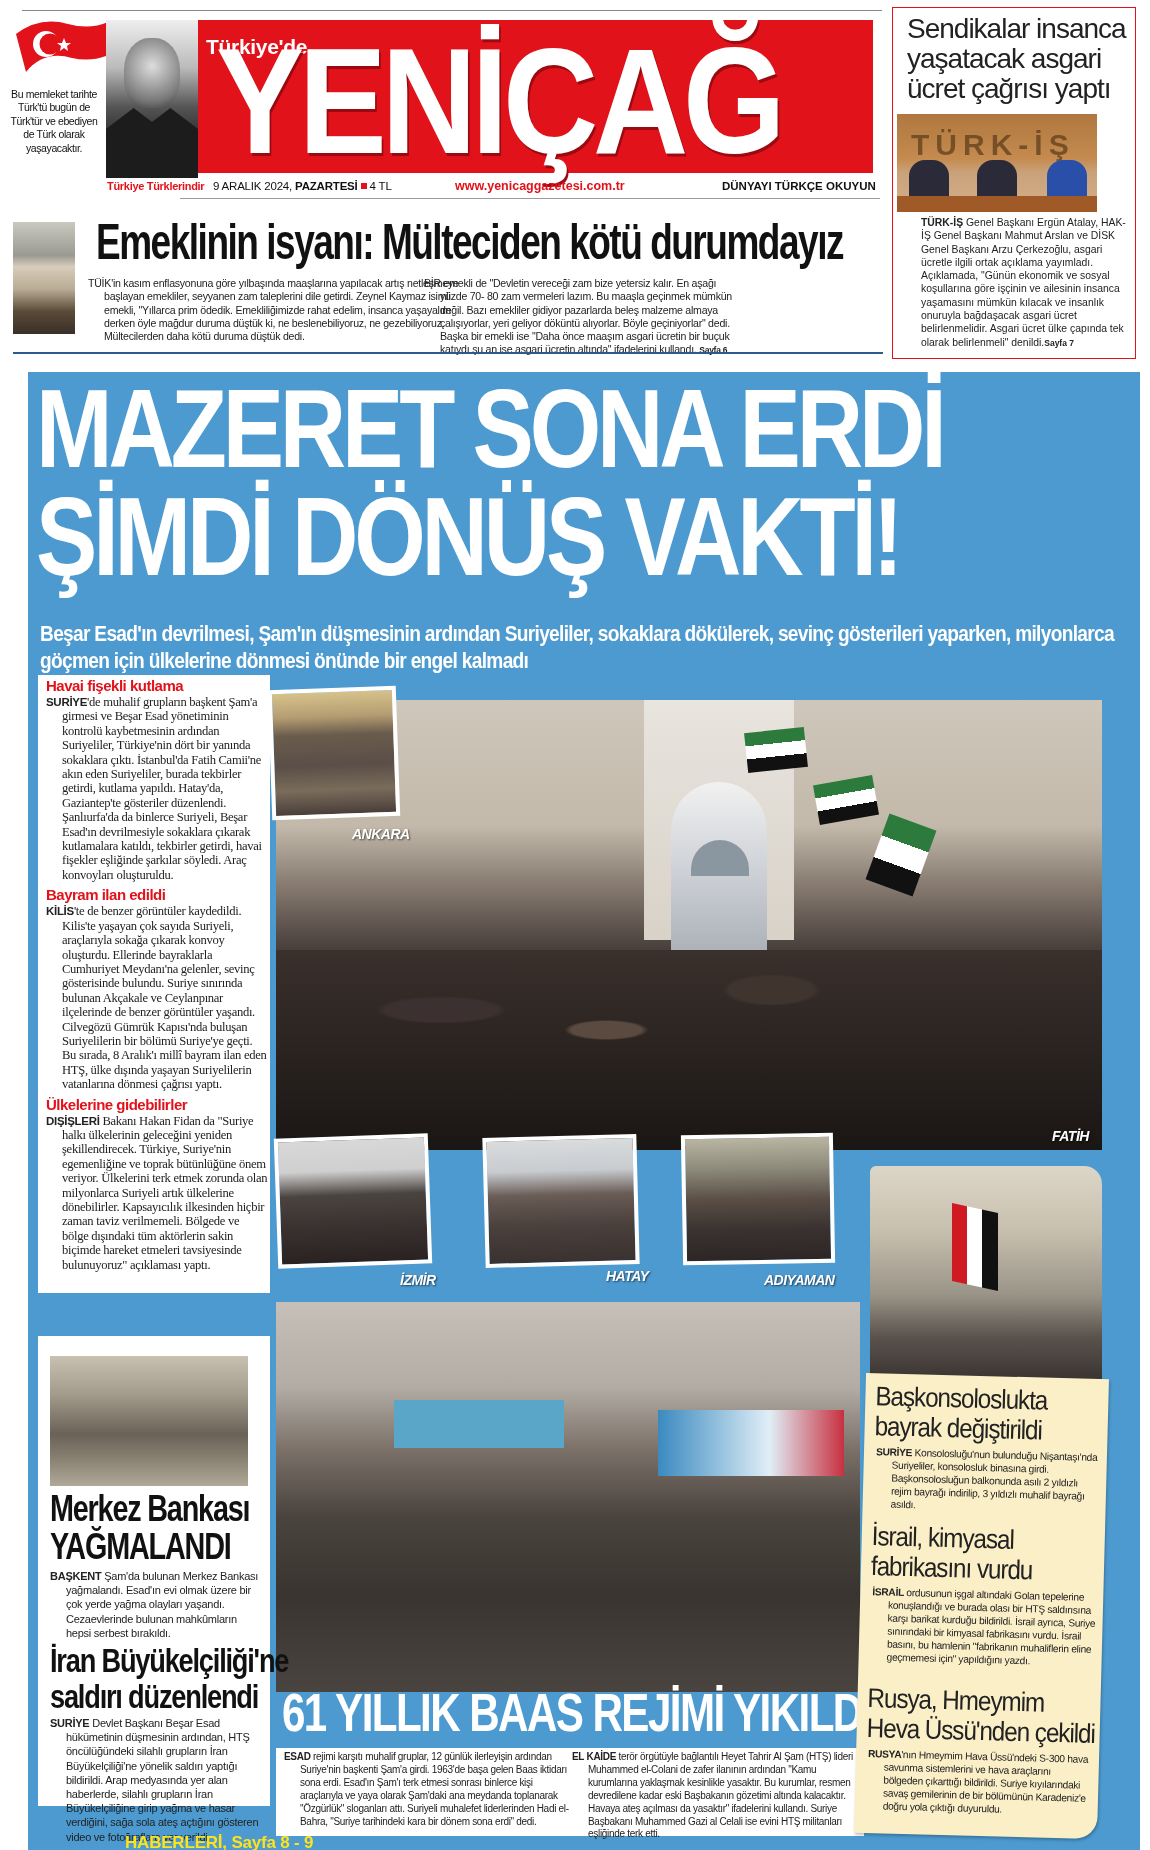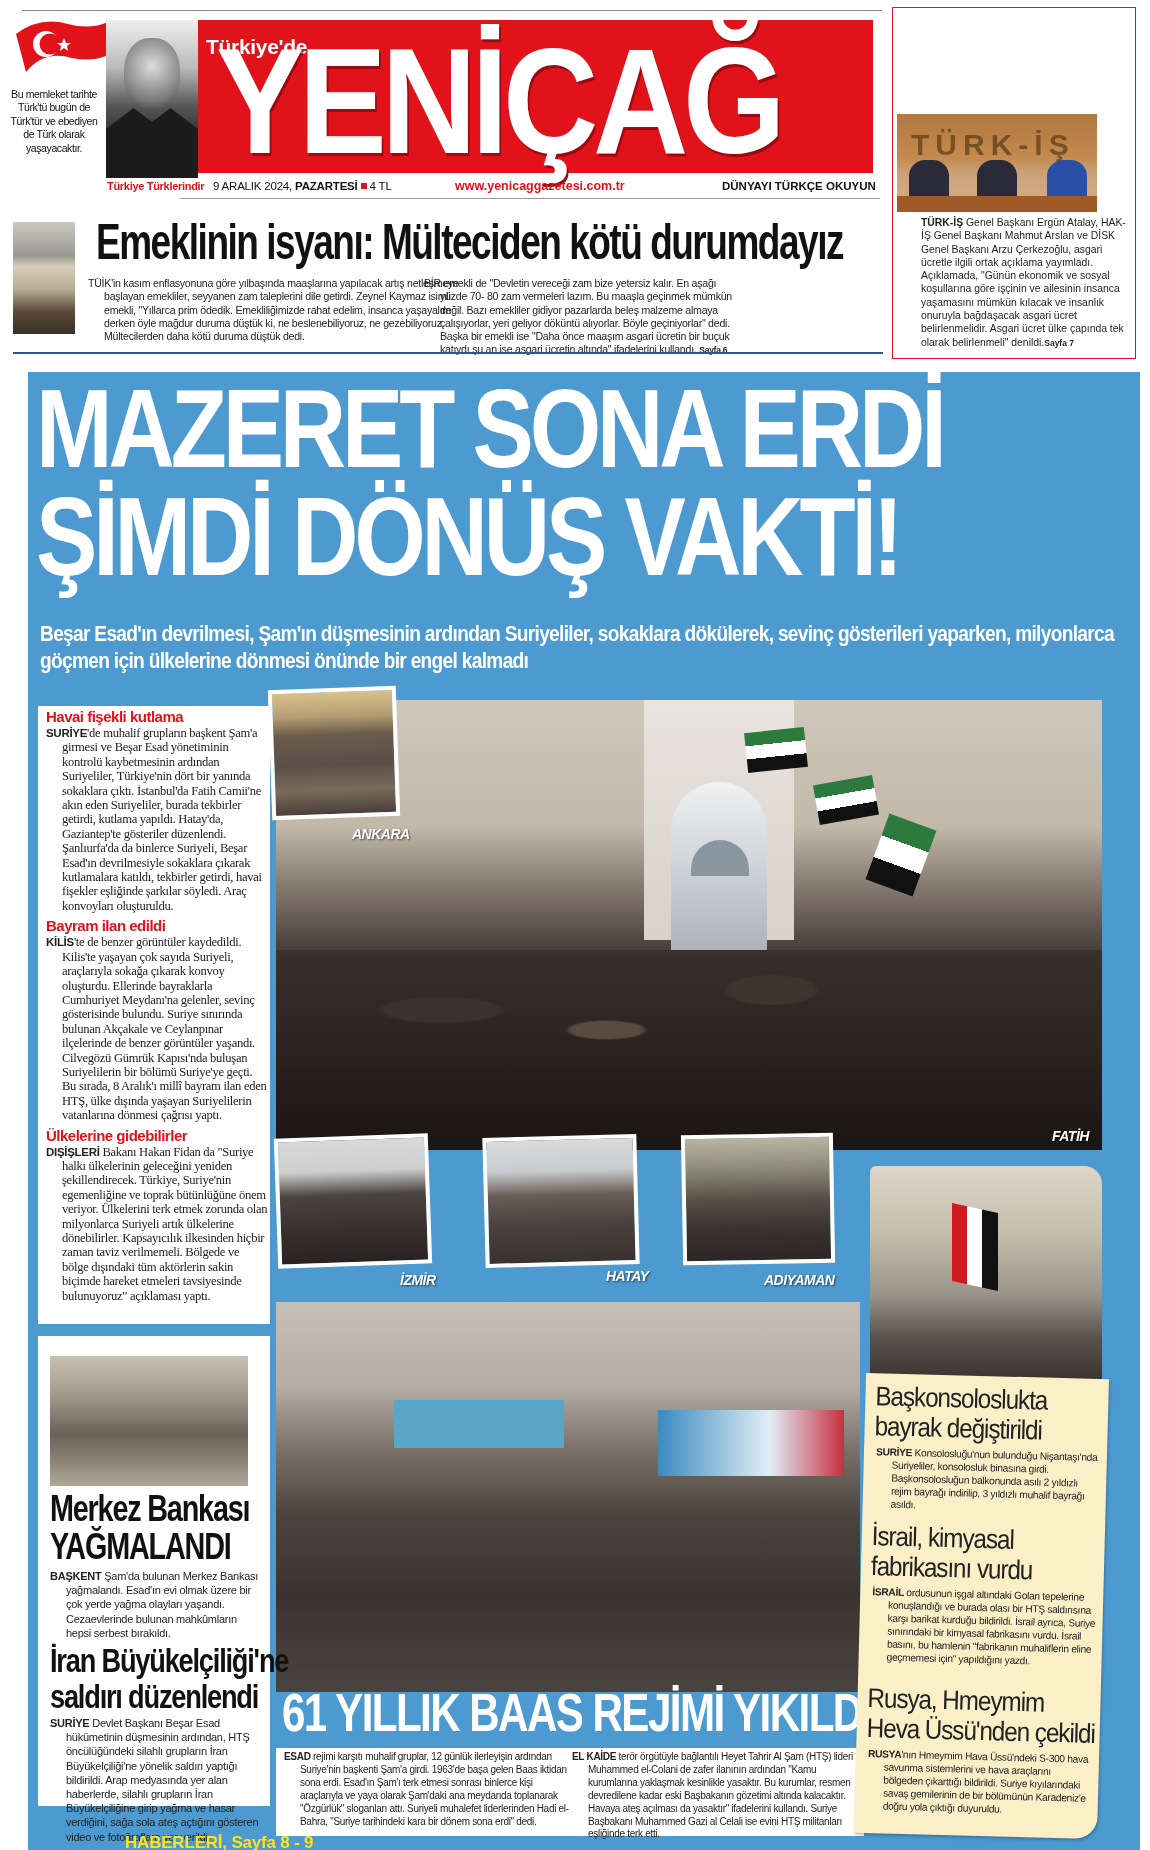--- a/index.html
+++ b/index.html
@@ -45,21 +45,21 @@
 .emcol2{left:424px;top:277px;width:320px}
 .hang{padding-left:16px;text-indent:-16px}
 .emrule{left:13px;top:352px;width:870px;height:2px;background:#2d5a8a}
 
 
 .blue{left:28px;top:372px;width:1112px;height:1478px;background:#4c9ad0}
 .mainhead{left:36px;top:375px;color:#fff;font-weight:900;font-size:112px;line-height:108px;letter-spacing:-5px;white-space:nowrap;transform:scaleX(0.82);transform-origin:left top}
 .deck{left:40px;top:620px;color:#fff;font-weight:bold;font-size:22px;line-height:27px;letter-spacing:-0.8px;width:1260px;transform:scaleX(0.87);transform-origin:left top}
 
 
-.lcol{left:38px;top:706px;width:232px;height:618px;background:#fff}
+.lcol{left:38px;top:675px;width:232px;height:618px;background:#fff}
 .lcol .inner{position:absolute;left:8px;top:2px;width:222px}
 .sub{color:#e2121b;font-weight:900;font-size:15px;line-height:18px;letter-spacing:-0.5px}
 .ser{font-family:"Liberation Serif",serif;font-size:12.6px;line-height:14.4px;color:#222;letter-spacing:-0.3px}
 .ser b{font-family:"Liberation Sans",sans-serif;font-weight:900;font-size:11.5px}
 
 
 .photo-ankara{left:270px;top:688px;width:128px;height:130px;border:4px solid #fff;transform:rotate(-2deg);background:linear-gradient(180deg,#d7c28a 0%,#b49c72 20%,#6a5c4c 35%,#5a4e48 60%,#7a6c5a 80%,#4a3e3a 100%)}
 .photo-fatih{left:276px;top:700px;width:826px;height:450px;background:linear-gradient(180deg,#cfc7bb 0%,#c2b9aa 28%,#8c8075 40%,#4a403c 55%,#2c2624 75%,#1e1a19 100%)}
 .photo-fatih .arch{position:absolute;left:368px;top:0;width:150px;height:240px;background:linear-gradient(180deg,#e8e4de,#d8d2c8)}
 .photo-fatih .archin{position:absolute;left:395px;top:82px;width:96px;height:180px;border-radius:48px 48px 0 0;background:linear-gradient(180deg,#f1f1f1,#c6cad0 60%,#a8adb4)}
@@ -122,20 +122,21 @@
 <div class="abs motto2">Türkiye Türklerindir</div>
 <div class="abs dateline">
   <span>9 ARALIK 2024,</span>
   <b>PAZARTESİ</b><span class="sq"></span><span>4 TL</span>
 </div>
 <div class="abs url">www.yenicaggazetesi.com.tr</div>
 <div class="abs slogan">DÜNYAYI TÜRKÇE OKUYUN</div>
 <div class="abs mastrule"></div>
 
 <div class="abs trbox">
+  <div class="h">Sendikalar insanca yaşatacak asgari ücret çağrısı yaptı</div>
   <div class="photo">
     <span class="sign">TÜRK-İŞ</span>
     <div class="p" style="left:12px"></div>
       <div class="p" style="left:80px"></div>
       <div class="p" style="left:150px;background:#2a4fa8"></div>
     <div class="desk"></div>
   </div>
   <div class="txt hang"><b>TÜRK-İŞ</b><span> Genel Başkanı Ergün Atalay, HAK-İŞ Genel Başkanı Mahmut Arslan ve DİSK Genel Başkanı Arzu Çerkezoğlu, asgari ücretle ilgili ortak açıklama yayımladı. Açıklamada, "Günün ekonomik ve sosyal koşullarına göre işçinin ve ailesinin insanca yaşamasını mümkün kılacak ve insanlık onuruyla bağdaşacak asgari ücret belirlenmelidir. Asgari ücret ülke çapında tek olarak belirlenmeli" denildi.</span><span class="sayfa">Sayfa 7</span></div>
 </div>
 

